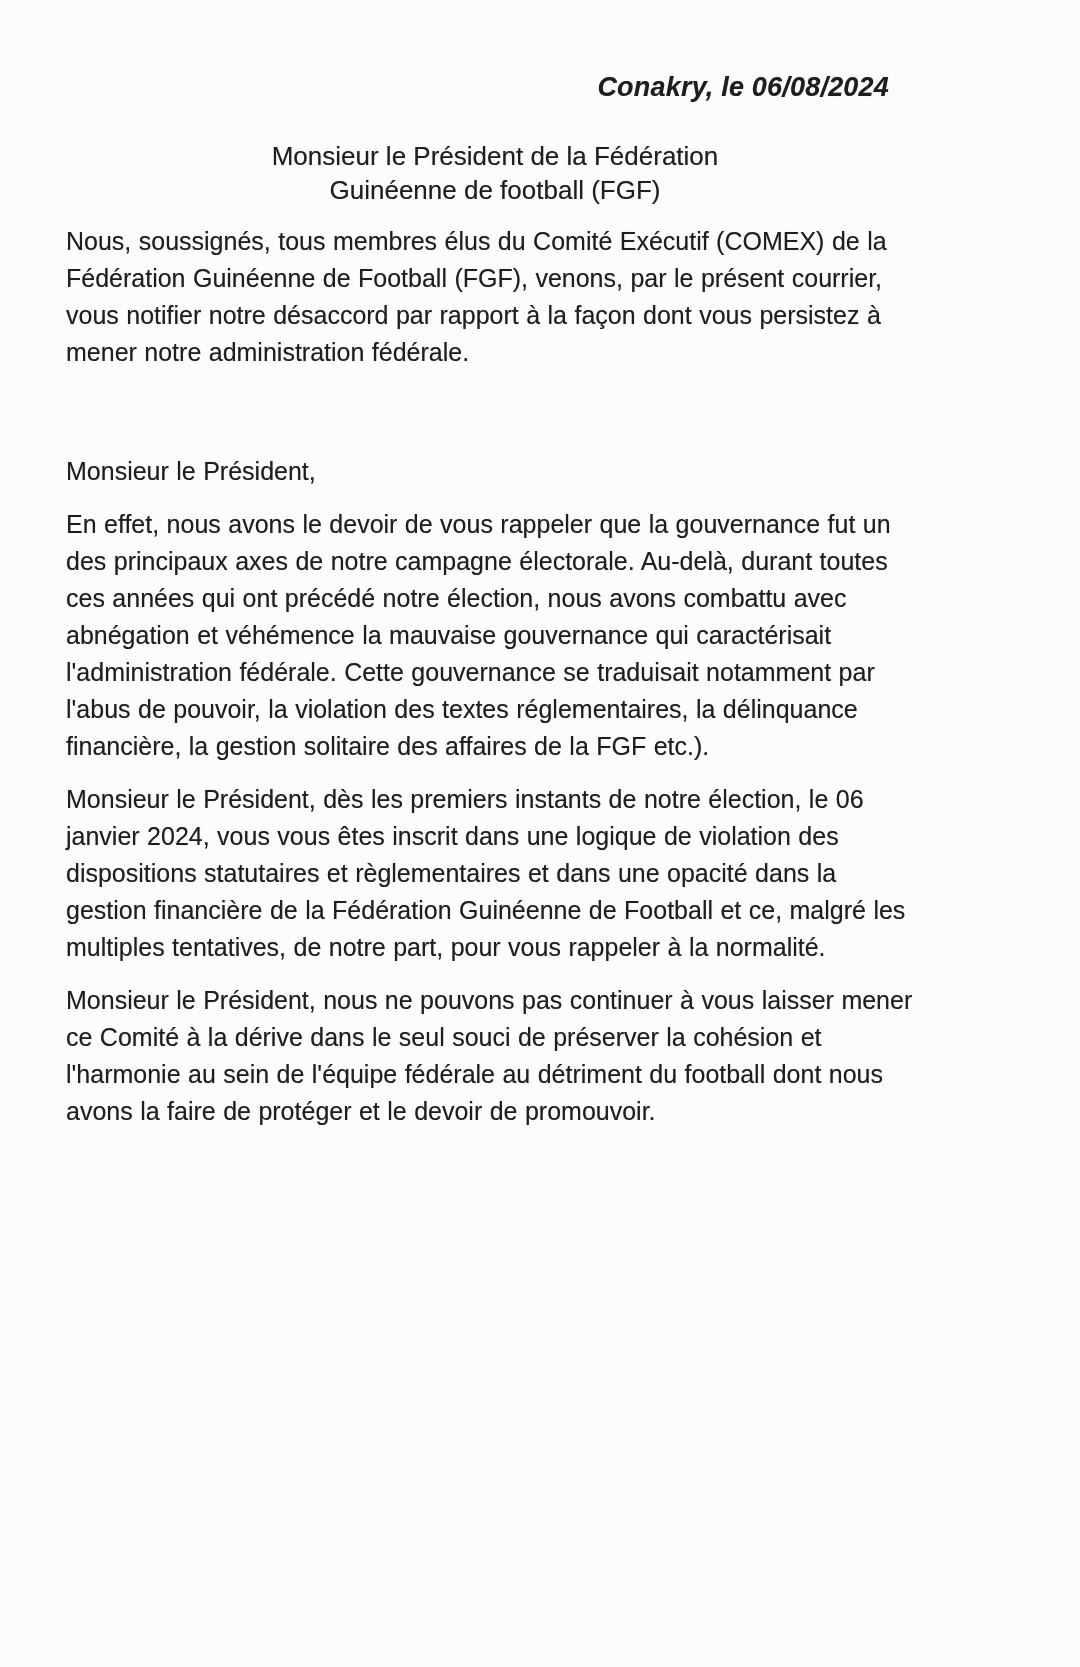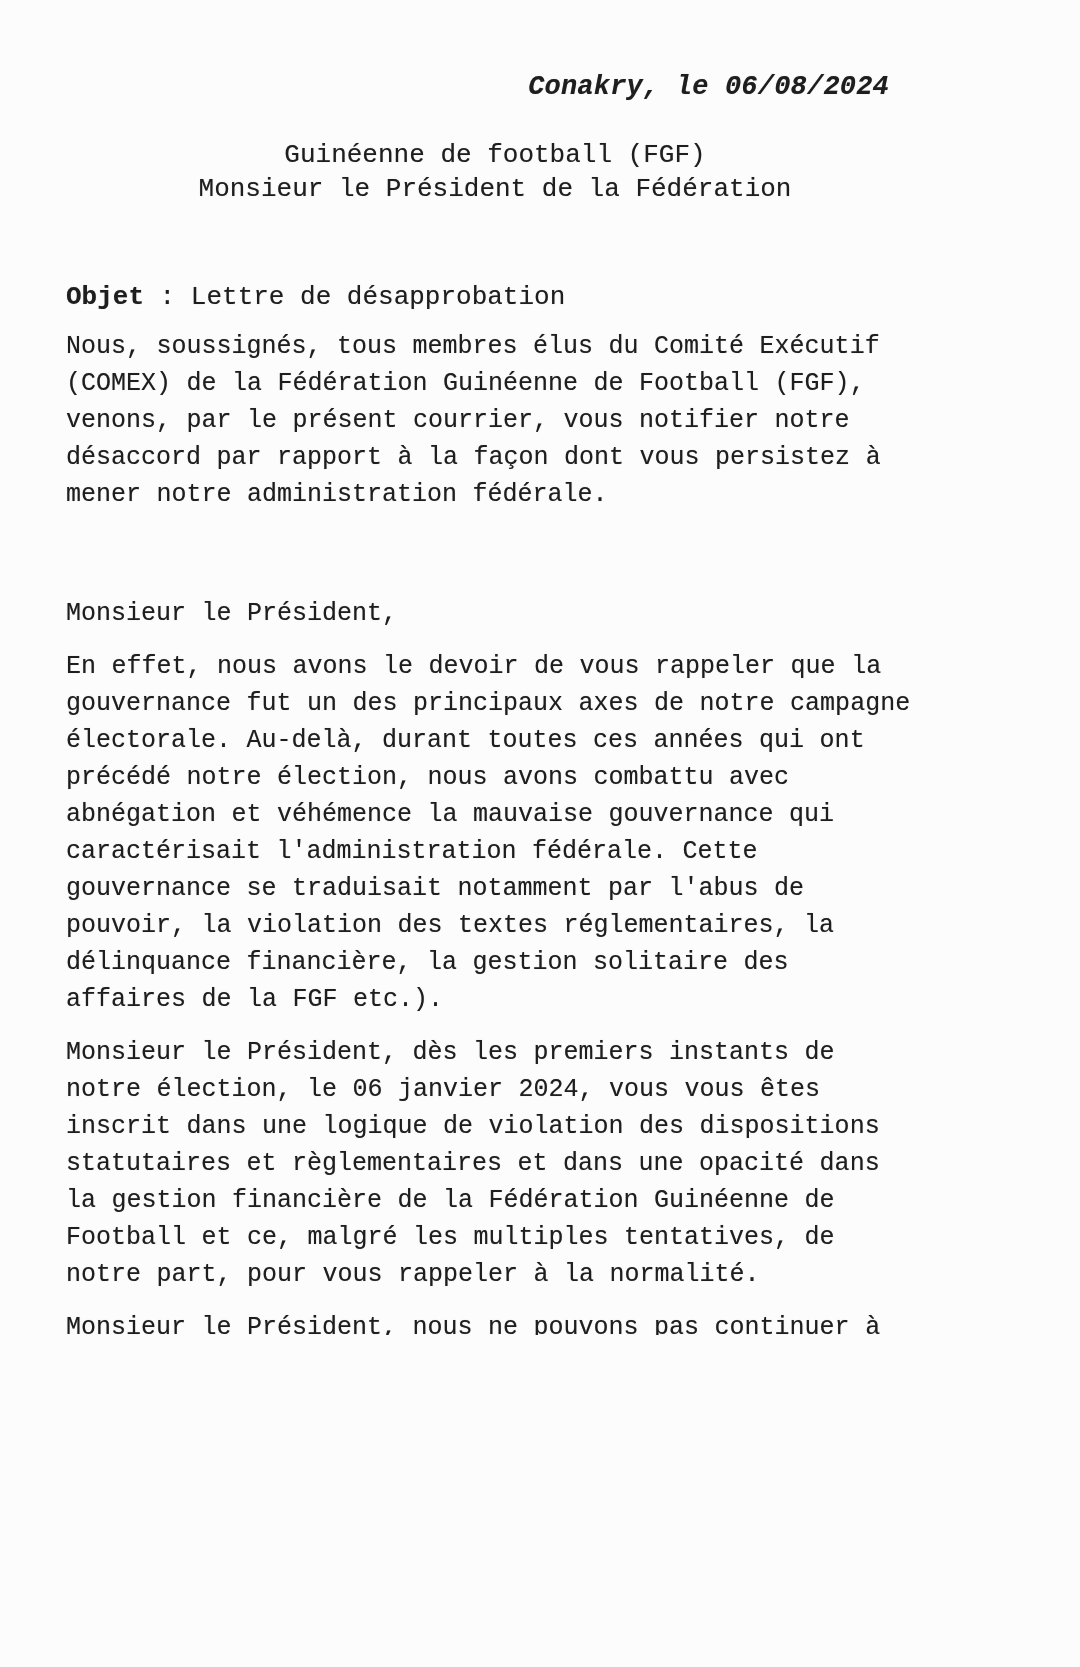--- a/index.html
+++ b/index.html
@@ -9,21 +9,21 @@
   * { margin: 0; padding: 0; box-sizing: border-box; }
   html, body {
     background: var(--paper);
   }
   .page {
     position: relative;
     width: 1080px;
     height: 1335px;
     background: var(--paper);
     overflow: hidden;
-    font-family: Liberation Mono, monospace;
+    font-family: Liberation Sans, sans-serif;
     color: var(--ink);
     
     text-shadow: 0 0 0.7px rgba(30,30,30,0.45);
     border-radius: 29px;
   }
   .content {
     margin-left: 66px;
     width: 858px;
   }
   .date-line {
@@ -61,25 +61,24 @@
 </style>
 </head>
 <body>
 
 <div class="page">
   <div class="content">
 
     <div class="date-line">Conakry, le 06/08/2024</div>
 
     <div class="recipient">
+      <div>Monsieur le Président de la Fédération</div>
       <div>Guinéenne de football (FGF)</div>
-      <div>Monsieur le Président de la Fédération</div>
     </div>
 
-    <div class="subject"><span class="subject-label">Objet</span><span> : Lettre de désapprobation</span></div>
 
     <p class="body">Nous, soussignés, tous membres élus du Comité Exécutif (COMEX) de la Fédération Guinéenne de Football (FGF), venons, par le présent courrier, vous notifier notre désaccord par rapport à la façon dont vous persistez à mener notre administration fédérale.</p>
 
     <p class="body salutation">Monsieur le Président,</p>
 
     <p class="body">En effet, nous avons le devoir de vous rappeler que la gouvernance fut un des principaux axes de notre campagne électorale. Au-delà, durant toutes ces années qui ont précédé notre élection, nous avons combattu avec abnégation et véhémence la mauvaise gouvernance qui caractérisait l'administration fédérale. Cette gouvernance se traduisait notamment par l'abus de pouvoir, la violation des textes réglementaires, la délinquance financière, la gestion solitaire des affaires de la FGF etc.).</p>
 
     <p class="body">Monsieur le Président, dès les premiers instants de notre élection, le 06 janvier 2024, vous vous êtes inscrit dans une logique de violation des dispositions statutaires et règlementaires et dans une opacité dans la gestion financière de la Fédération Guinéenne de Football et ce, malgré les multiples tentatives, de notre part, pour vous rappeler à la normalité.</p>
 
 

